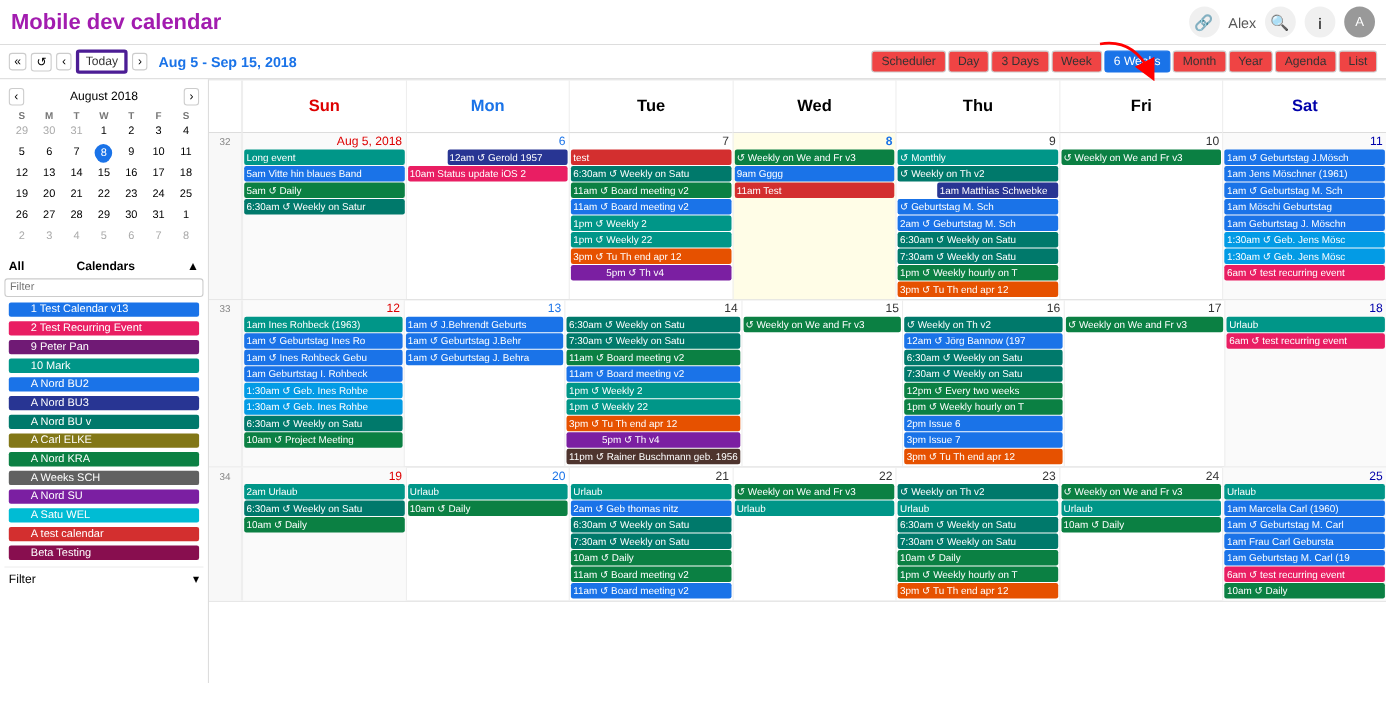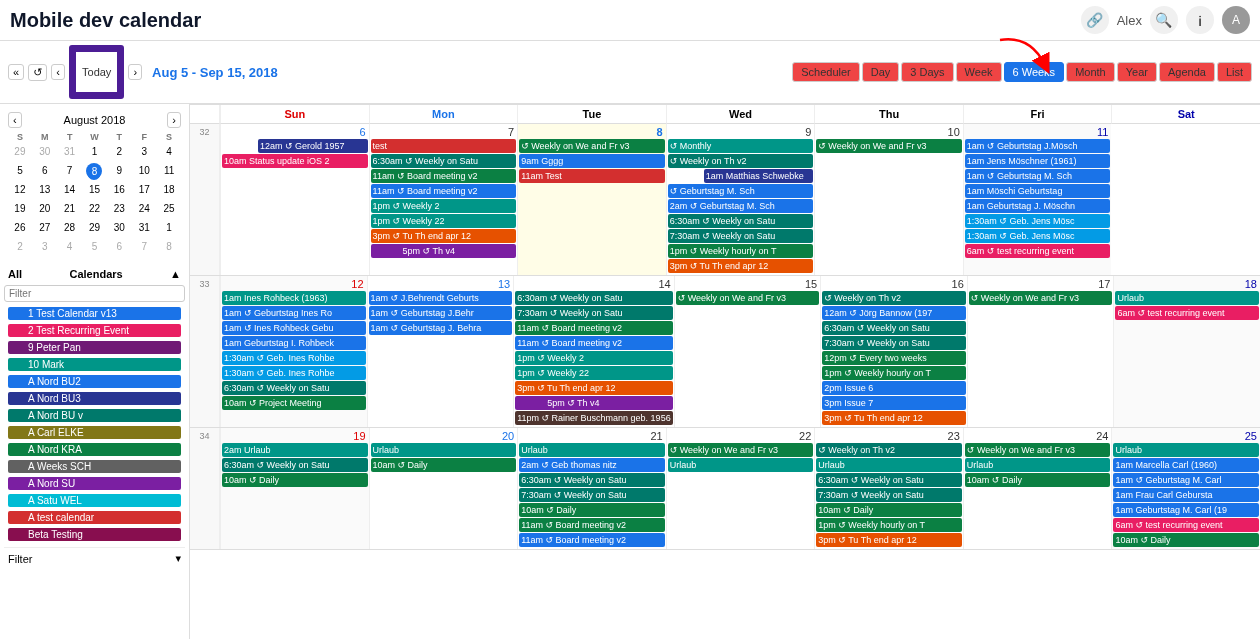--- a/index.html
+++ b/index.html
@@ -3,33 +3,33 @@
   <meta charset="utf-8">
   <style>
     * { box-sizing: border-box; margin: 0; padding: 0; font-family: Arial, sans-serif; }
     body { background: #fff; font-size: 11px; overflow: hidden; }
 
     
     .top-bar {
       display: flex; align-items: center; justify-content: space-between;
       padding: 6px 10px; border-bottom: 1px solid #ddd; background: #fff;
     }
-    .app-title { font-size: 20px; font-weight: bold; color: #0f172a; }
+    .app-title { font-size: 20px; font-weight: bold; color: #a21caf; }
     .top-right { display: flex; align-items: center; gap: 8px; }
     .top-icon { width: 28px; height: 28px; border-radius: 50%; background: #f0f0f0; display:flex; align-items:center; justify-content:center; cursor:pointer; font-size:14px; }
     .user-avatar { width: 28px; height: 28px; border-radius: 50%; background: #999; display:flex; align-items:center; justify-content:center; color:#fff; font-size:12px; }
     .user-name { font-size: 13px; color: #555; }
 
     
     .toolbar {
       display: flex; align-items: center; gap: 4px;
       padding: 4px 8px; border-bottom: 1px solid #ddd; background: #fff;
     }
     .btn-icon { background: none; border: 1px solid #ccc; border-radius: 3px; cursor:pointer; padding: 1px 4px; font-size:11px; }
-    .btn-text { background: none; border: 7px solid #4c1d95; border-radius: 3px; cursor:pointer; padding: 14px 6px; font-size:11px; color:#333; }
+    .btn-text { background: none; border: 3px solid #4c1d95; border-radius: 3px; cursor:pointer; padding: 2px 6px; font-size:11px; color:#333; }
     .date-range-label { font-size:13px; font-weight:bold; color:#1a73e8; margin-left:6px; cursor:pointer; }
     .view-buttons { display:flex; gap:2px; margin-left:auto; }
     .view-btn { padding: 3px 8px; border: 1px solid #ccc; border-radius: 3px; cursor:pointer; font-size:11px; background:#ef4444; color:#333; }
     .view-btn.active { background:#1a73e8; color:#fff; border-color:#1a73e8; }
 
     
     .main-layout { display:flex; height: calc(639px - 90px); }
 
     
     .sidebar { width: 190px; min-width:190px; border-right:1px solid #ddd; overflow-y:auto; padding:4px; }
@@ -43,21 +43,21 @@
     .sidebar-section { margin-top:6px; }
     .calendars-header { display:flex; align-items:center; justify-content:space-between; padding:2px 4px; font-weight:bold; font-size:11px; }
     .filter-input { width:100%; border:1px solid #ccc; border-radius:3px; padding:2px 4px; font-size:10px; margin:3px 0; }
     .cal-item { display:flex; align-items:center; gap:4px; padding:2px 4px; cursor:pointer; border-radius:3px; }
     .cal-label { font-size:10px; color:#fff; padding:1px 20px; border-radius:2px; flex:1; white-space:nowrap; overflow:hidden; text-overflow:ellipsis; }
     .bottom-filter { display:flex; align-items:center; justify-content:space-between; padding:4px; border-top:1px solid #eee; margin-top:4px; font-size:11px; cursor:pointer; }
 
     
     .calendar-area { flex:1; display:flex; flex-direction:column; overflow:hidden; }
     .week-grid { display:grid; grid-template-columns: 30px repeat(7, 1fr); border-top:1px solid #ddd; }
-    .day-header { text-align:center; padding:3px 0; border-bottom:1px solid #ddd; border-left:1px solid #eee; font-size:11px; font-weight:bold; }
+    .day-header { text-align:center; padding:15px 0; border-bottom:1px solid #ddd; border-left:1px solid #eee; font-size:15px; font-weight:bold; }
     .day-header.sun { color:#d00; }
     .day-header.sat { color:#00a; }
     .day-header.mon { color:#1a73e8; }
     .week-num-header { border-bottom:1px solid #ddd; border-right:1px solid #eee; }
 
     .calendar-body { flex:1; overflow-y:auto; }
     .week-row { display:grid; grid-template-columns: 30px repeat(7, 1fr); border-bottom:1px solid #ddd; min-height:95px; }
     .week-num-cell { background:#f8f8f8; display:flex; align-items:flex-start; justify-content:center; padding-top:3px; font-size:9px; color:#888; border-right:1px solid #eee; }
     .day-cell { border-left:1px solid #eee; padding:1px; vertical-align:top; position:relative; min-height:95px; }
     .day-cell.today-col { background:#fffde7; }
@@ -253,20 +253,27 @@
         <div class="day-header">Tue</div>
         <div class="day-header">Wed</div>
         <div class="day-header">Thu</div>
         <div class="day-header">Fri</div>
         <div class="day-header sat">Sat</div>
       </div>
 
       <div class="calendar-body" id="calendar-body">
           <div class="week-row">
             <div class="week-num-cell">32</div>
+            <div class="day-cell weekend-col">
+              <div class="day-num sun-num">Aug 5, 2018</div>
+              <div class="event event-teal">Long event</div>
+              <div class="event event-blue">5am Vitte hin blaues Band</div>
+              <div class="event event-green">5am ↺ Daily</div>
+              <div class="event event-dark-teal">6:30am ↺ Weekly on Satur</div>
+            </div>
             <div class="day-cell">
               <div class="day-num mon-num">6</div>
               <div class="event event-indigo">12am ↺ Gerold 1957</div>
               <div class="event event-pink">10am Status update iOS 2</div>
             </div>
             <div class="day-cell">
               <div class="day-num">7</div>
               <div class="event event-red">test</div>
               <div class="event event-dark-teal">6:30am ↺ Weekly on Satu</div>
               <div class="event event-green">11am ↺ Board meeting v2</div>

